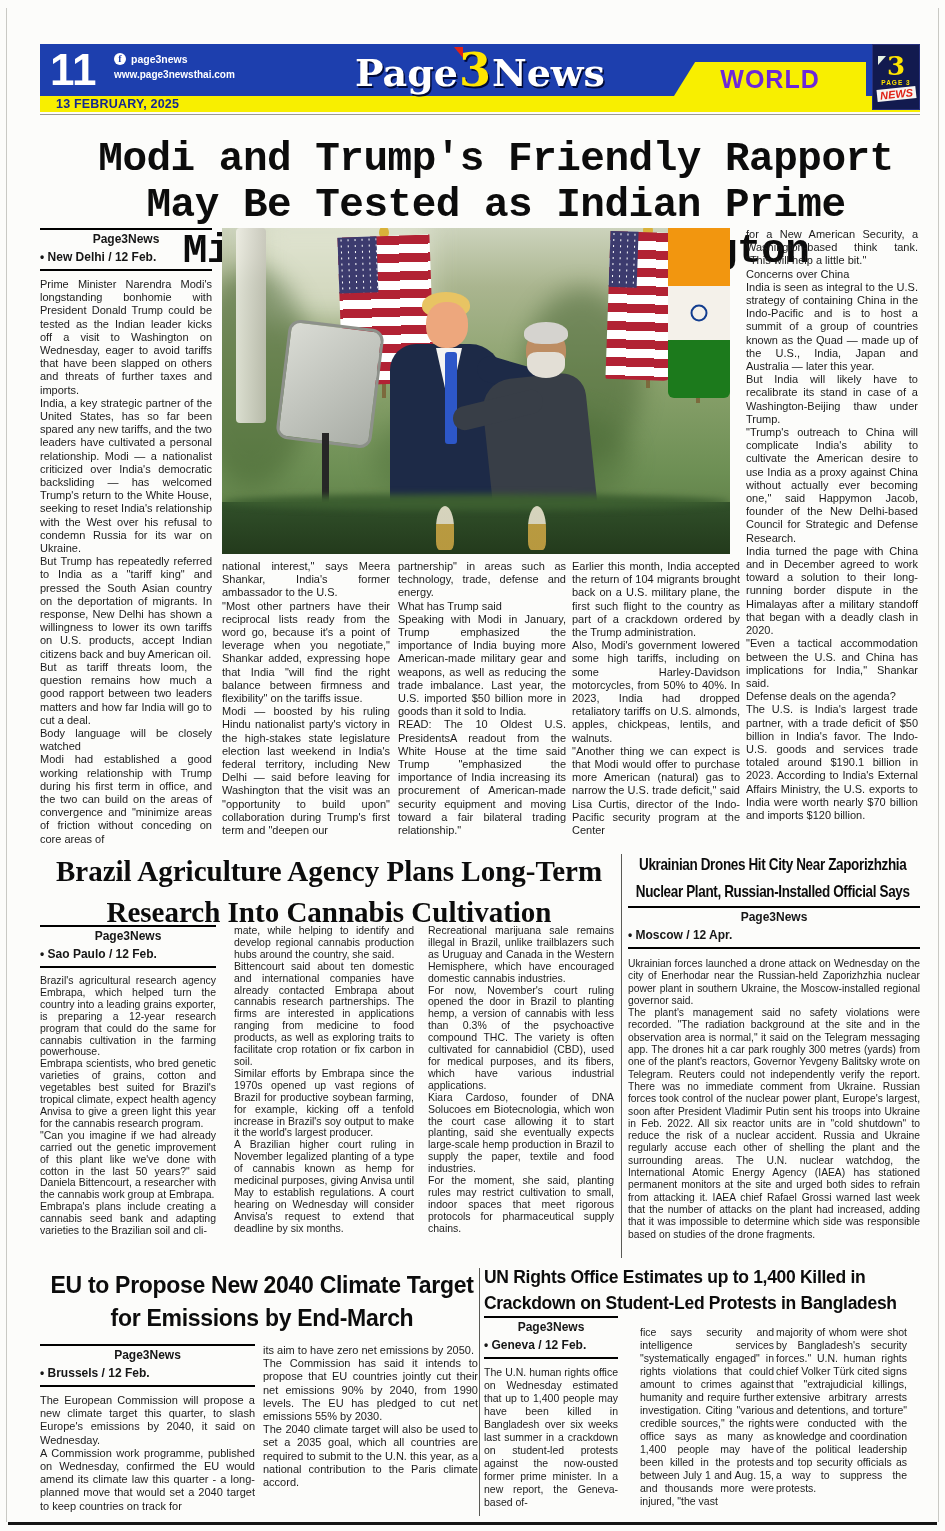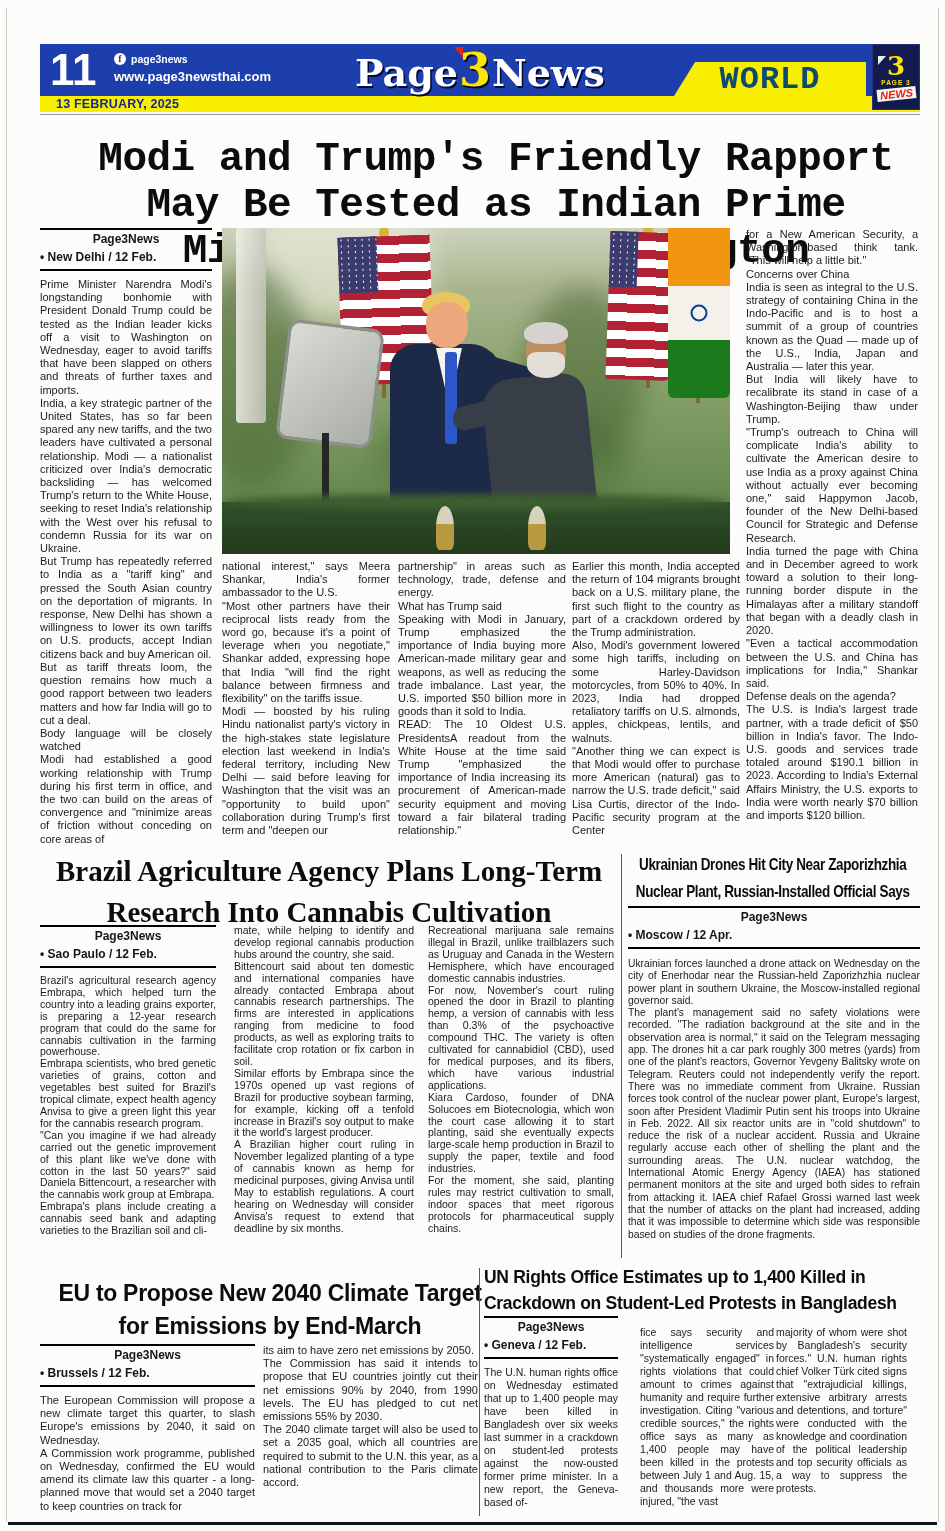--- a/index.html
+++ b/index.html
@@ -10,30 +10,30 @@
   .bottom-rule{position:absolute;left:8px;width:929px;top:1522px;height:3px;background:#151515;}
 
   
   .hdr{position:absolute;left:40px;top:44px;width:880px;}
   .hdr-bar{position:relative;height:52px;background:#1d3fae;}
   .pageno{position:absolute;left:10px;top:0px;font-size:44px;font-weight:bold;color:#ffffff;line-height:52px;}
   .hdr-contacts{position:absolute;left:74px;top:9px;color:#fff;}
   .fb-row{display:flex;align-items:center;gap:5px;font-size:10.5px;font-weight:bold;}
   .fb{display:inline-block;width:12px;height:12px;border-radius:50%;background:#fff;color:#1d3fae;
       font-size:10px;font-weight:bold;text-align:center;line-height:12px;font-family:"Liberation Serif",serif;}
-  .site{font-size:13px;font-weight:bold;margin-top:4px;}
+  .site{font-size:10px;font-weight:bold;margin-top:4px;}
   .masthead{position:absolute;left:50%;top:2px;transform:translateX(-50%);white-space:nowrap;
             font-family:"DejaVu Serif",serif;font-weight:bold;font-size:38px;color:#ffffff;
             text-shadow:1.5px 1.5px 0 #000a38;line-height:48px;}
   .m3{color:#ffe500;font-size:46px;position:relative;padding:0 1px;}
   .m3::before{content:"";position:absolute;left:-4px;top:4px;width:0;height:0;
               border-left:9px solid transparent;border-top:11px solid #e02317;}
   .world-wrap{position:absolute;right:54px;bottom:0;width:192px;height:34px;background:#f8ef00;
               clip-path:polygon(11% 0,100% 0,100% 100%,0 100%);display:flex;align-items:center;justify-content:center;}
-  .world-wrap span{font-family:Liberation Mono, monospace;font-weight:bold;font-size:32px;color:#0c4a6e;letter-spacing:1px;}
+  .world-wrap span{font-family:Liberation Sans, sans-serif;font-weight:bold;font-size:25px;color:#6d28d9;letter-spacing:1px;}
   .logobox{position:absolute;right:0;top:0;width:48px;height:66px;background:#121a4f;z-index:3;
            display:flex;flex-direction:column;align-items:center;justify-content:center;box-shadow:0 0 0 1px #27307d inset;}
   .lg3{font-family:"DejaVu Serif",serif;font-weight:bold;font-size:26px;color:#ffe500;line-height:24px;position:relative;}
   .lg3::before{content:"";position:absolute;left:-9px;top:2px;width:0;height:0;
                border-right:8px solid transparent;border-top:9px solid #e7f3e4;}
   .lgp{font-size:6.5px;font-weight:bold;color:#ffe500;letter-spacing:1px;margin-top:1px;}
   .lgn{font-size:11px;font-weight:bold;font-style:italic;color:#e02317;background:#f5f5f2;
        padding:0 3px;transform:rotate(-6deg);margin-top:2px;line-height:12px;}
   .datestrip{height:16px;background:#f8ef00;display:flex;align-items:center;}
   .datestrip span{font-size:12.5px;font-weight:bold;color:#14288f;padding-left:16px;letter-spacing:.2px;}
@@ -41,21 +41,21 @@
 
   
   .lead-hl{position:absolute;left:40px;top:120px;width:880px;margin:16px;text-align:center;
            font-family:Liberation Mono, monospace;font-weight:bold;font-size:41px;line-height:46px;
            color:#0c0c0c;letter-spacing:-0.5px;}
   .brazil-hl{position:absolute;left:40px;top:851px;width:578px;margin:0;text-align:center;
              font-family:"Liberation Serif",serif;font-weight:bold;font-size:29px;line-height:41px;color:#0c0c0c;}
   .ukr-hl{position:absolute;left:626px;top:851px;width:326px;margin:0;text-align:center;
           font-weight:bold;font-size:15px;line-height:25px;letter-spacing:-0.4px;color:#0c0c0c;
           transform:scale(.9,1.08);transform-origin:top left;}
-  .eu-hl{position:absolute;left:48px;top:1269px;width:428px;margin:8px;text-align:center;
+  .eu-hl{position:absolute;left:48px;top:1269px;width:428px;margin:0;text-align:center;
          font-weight:bold;font-size:23px;line-height:33px;letter-spacing:-0.3px;color:#0c0c0c;}
   .un-hl{position:absolute;left:484px;top:1264px;width:436px;margin:0;
          font-weight:bold;font-size:17.5px;line-height:26px;letter-spacing:-0.3px;color:#0c0c0c;}
 
   
   .dl{border-top:2px solid #000;border-bottom:2px solid #000;padding:2px 0 5px;margin-bottom:7px;}
   .dl-src{text-align:center;font-weight:bold;font-size:12px;}
   .dl-place{font-weight:bold;font-size:12px;margin-top:4px;}
 
   

